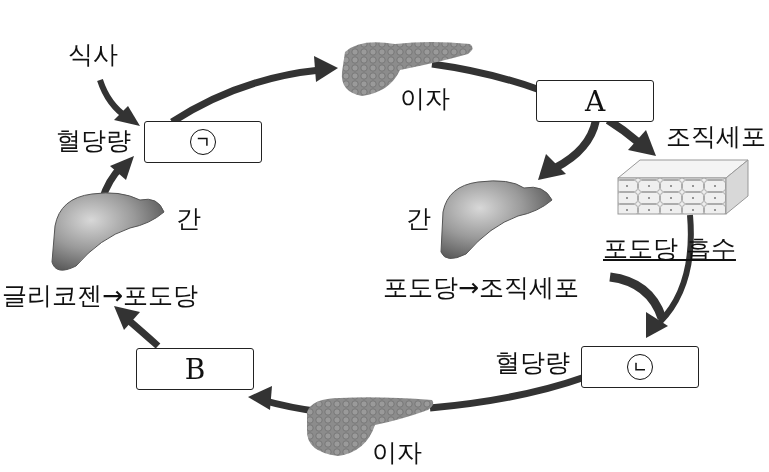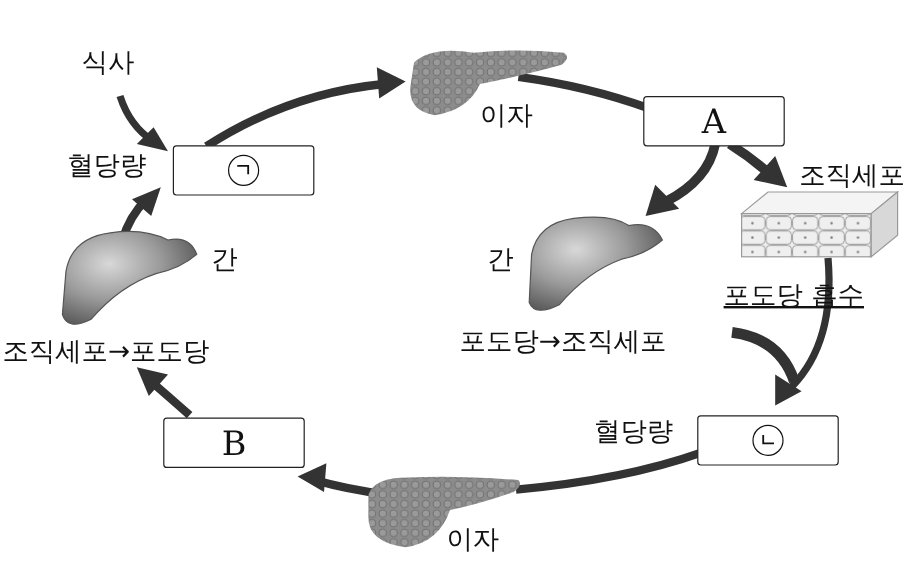--- a/index.html
+++ b/index.html
@@ -1,19 +1,19 @@
 <!DOCTYPE html>
 <html><head>
   <meta charset="utf-8">
   <style>
     html, body { margin:0; padding:0; background:#ffffff; }
     body { width:769px; height:472px; position:relative; overflow:hidden;
            font-family:"DejaVu Sans", sans-serif; color:#111; }
     svg.diagram { position:absolute; left:0; top:0; }
-    .lbl { position:absolute; font-size:22px; line-height:1; white-space:nowrap; color:#111; }
+    .lbl { position:absolute; font-size:25px; line-height:1; white-space:nowrap; color:#111; }
     .box { position:absolute; border:1.5px solid #222; border-radius:3px; background:#fff;
            display:flex; align-items:center; justify-content:center; box-sizing:border-box; }
     .box .letter { font-family:"DejaVu Serif", serif; font-size:28px; }
     .circ { display:inline-flex; width:26px; height:26px; border:1.5px solid #111; border-radius:50%;
             align-items:center; justify-content:center; font-size:15px; font-weight:bold; box-sizing:border-box; }
   </style>
 </head>
 <body>
 
 <svg class="diagram" width="769" height="472" viewBox="0 0 769 472">
@@ -94,24 +94,24 @@
     <polygon points="618,178 640,160 748,160 726,178" fill="#f4f4f4" stroke="#999" stroke-width="1"></polygon>
     <rect x="618" y="178" width="108" height="36" fill="url(#cells)" stroke="#999" stroke-width="1"></rect>
     <polygon points="726,178 748,160 748,196 726,214" fill="#d8d8d8" stroke="#999" stroke-width="1"></polygon>
   </g>
 </svg>
 
 <div class="lbl" style="left:68px;top:42px;">식사</div>
 <div class="lbl" style="left:56px;top:128px;">혈당량</div>
 <div class="lbl" style="left:400px;top:86px;">이자</div>
 <div class="lbl" style="left:176px;top:206px;">간</div>
-<div class="lbl" style="left:2px;top:283px;">조직세포→포도당</div>
+<div class="lbl" style="left:2px;top:283px;">글리코젠→포도당</div>
 <div class="lbl" style="left:406px;top:206px;">간</div>
 <div class="lbl" style="left:383px;top:275px;">포도당→조직세포</div>
-<div class="lbl" style="left:666px;top:124px;margin-top:12px;">조직세포</div>
+<div class="lbl" style="left:666px;top:124px;">조직세포</div>
 <div class="lbl" style="left:603px;top:236px;text-decoration:underline;">포도당 흡수</div>
 <div class="lbl" style="left:495px;top:350px;">혈당량</div>
 <div class="lbl" style="left:372px;top:440px;">이자</div>
 
 <div class="box" style="left:144px;top:121px;width:118px;height:42px;">
   <span class="circ">ㄱ</span>
 </div>
 <div class="box" style="left:536px;top:80px;width:118px;height:42px;">
   <span class="letter">A</span>
 </div>

